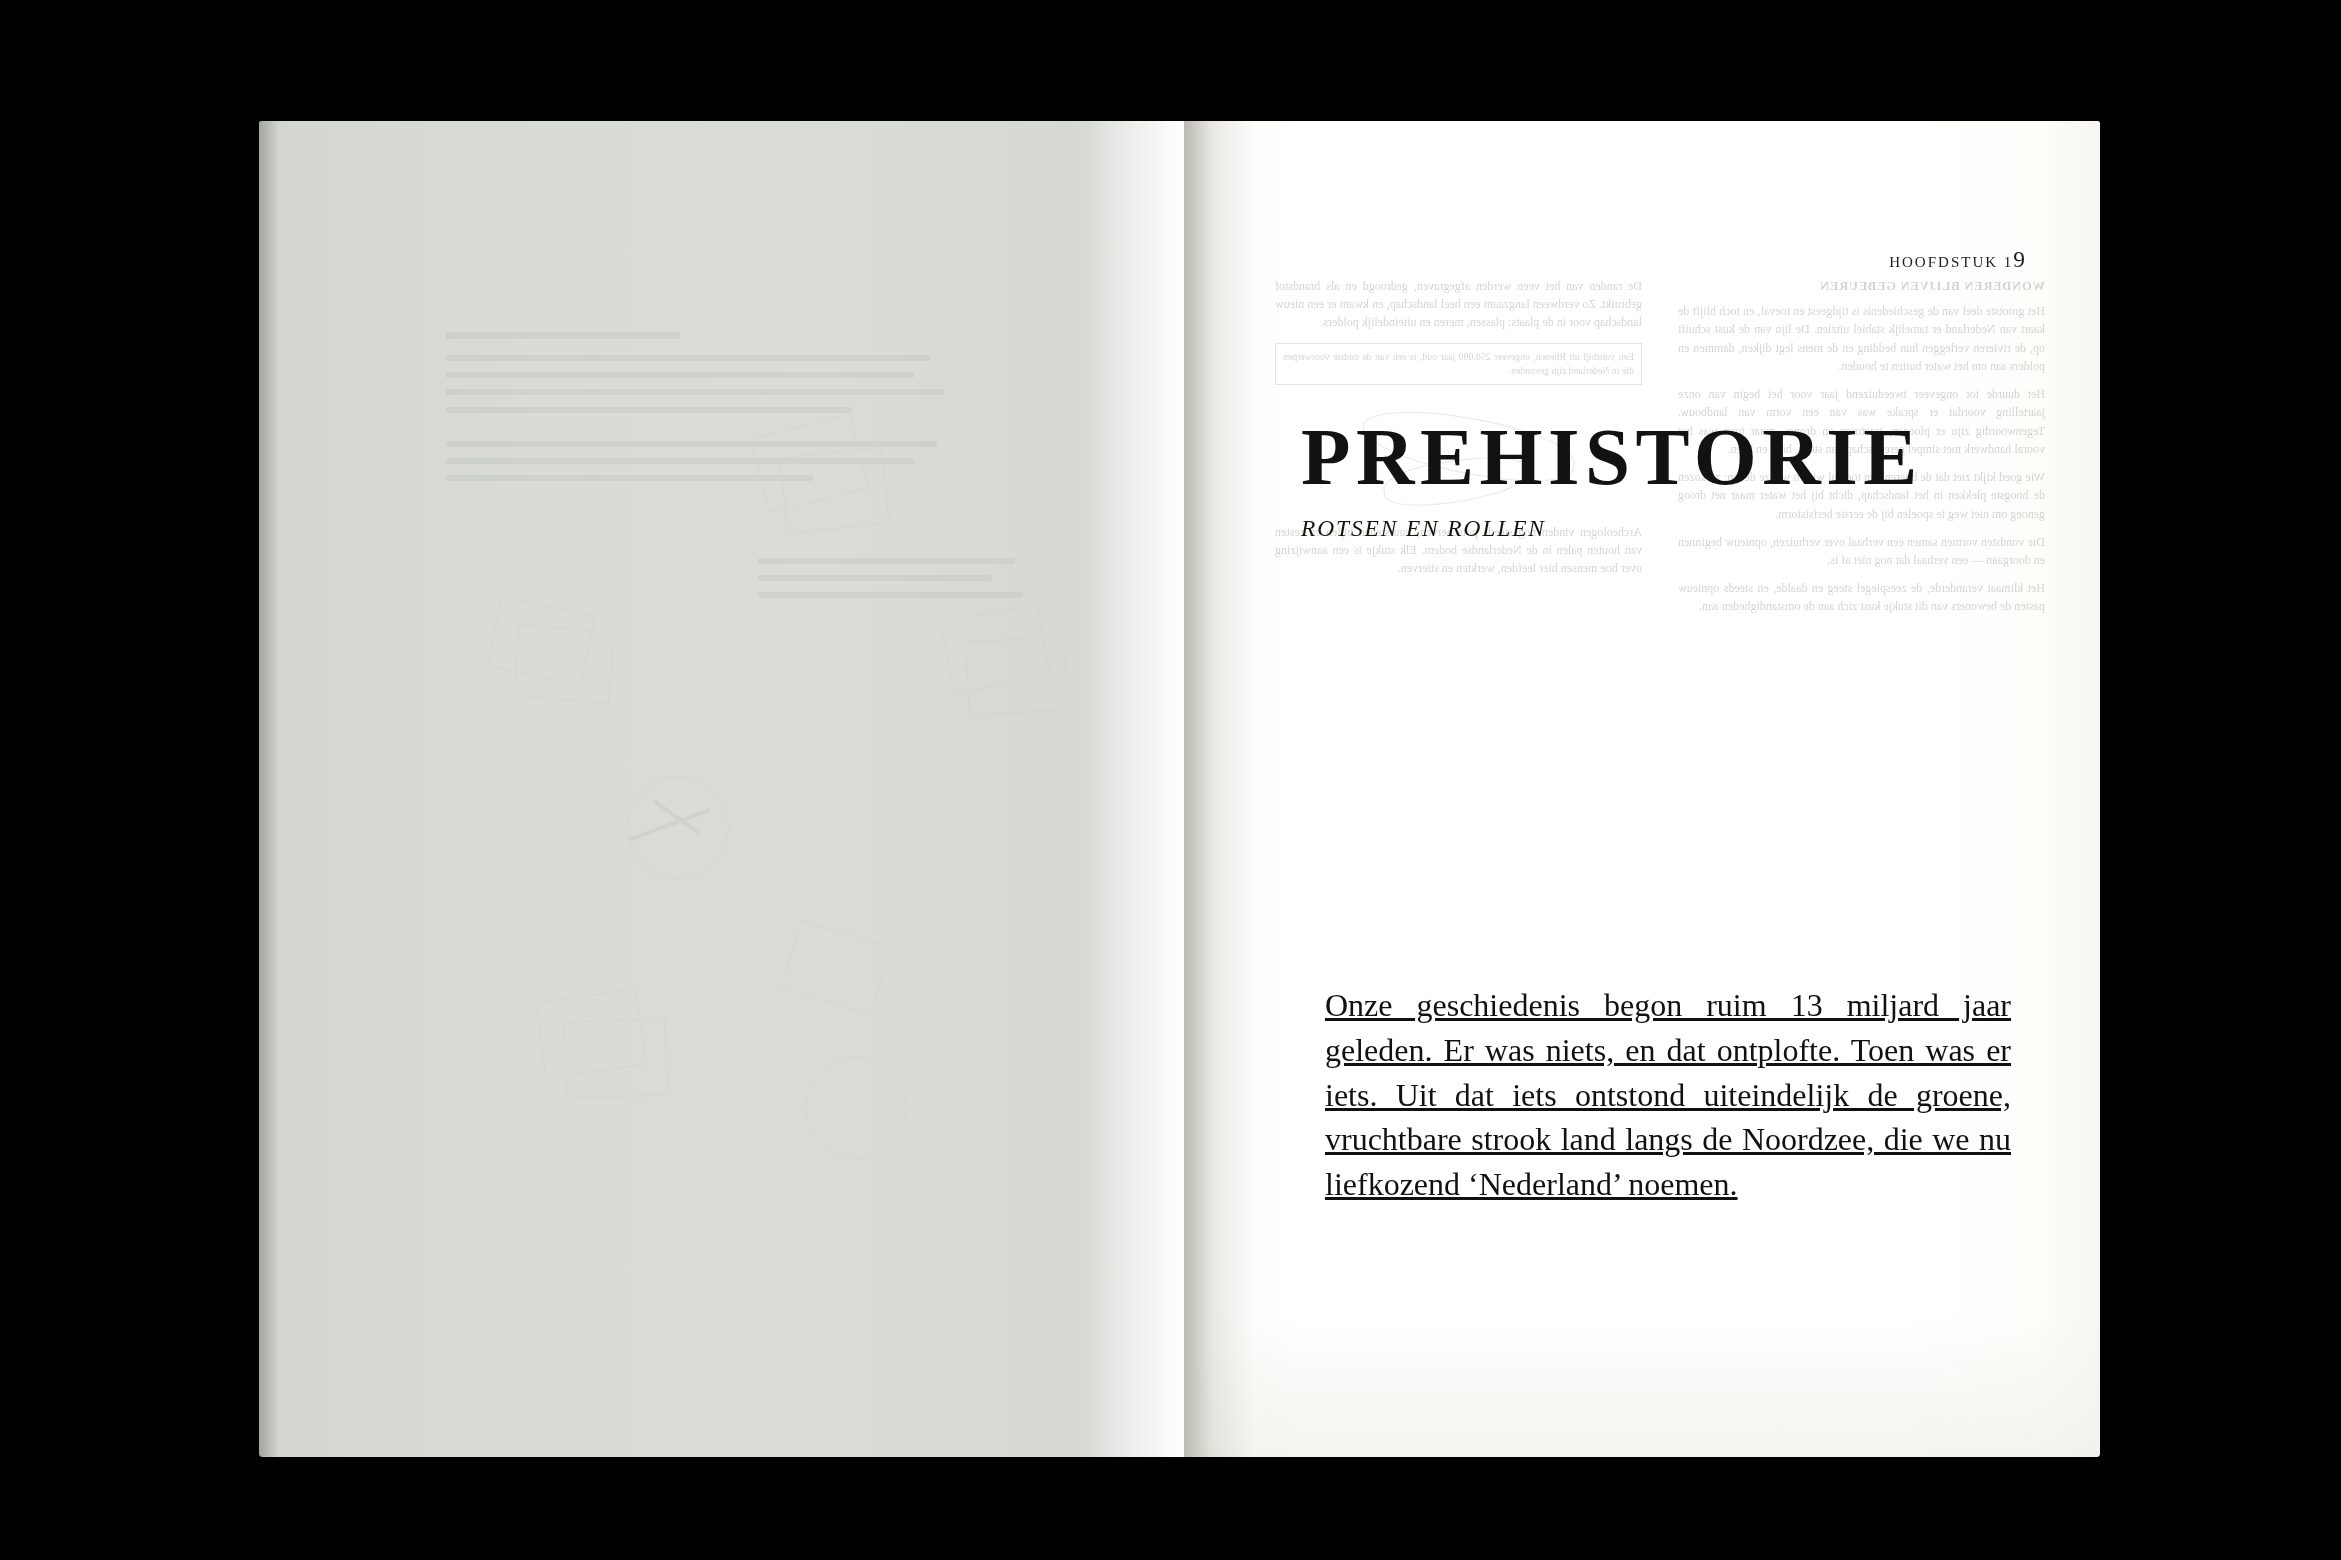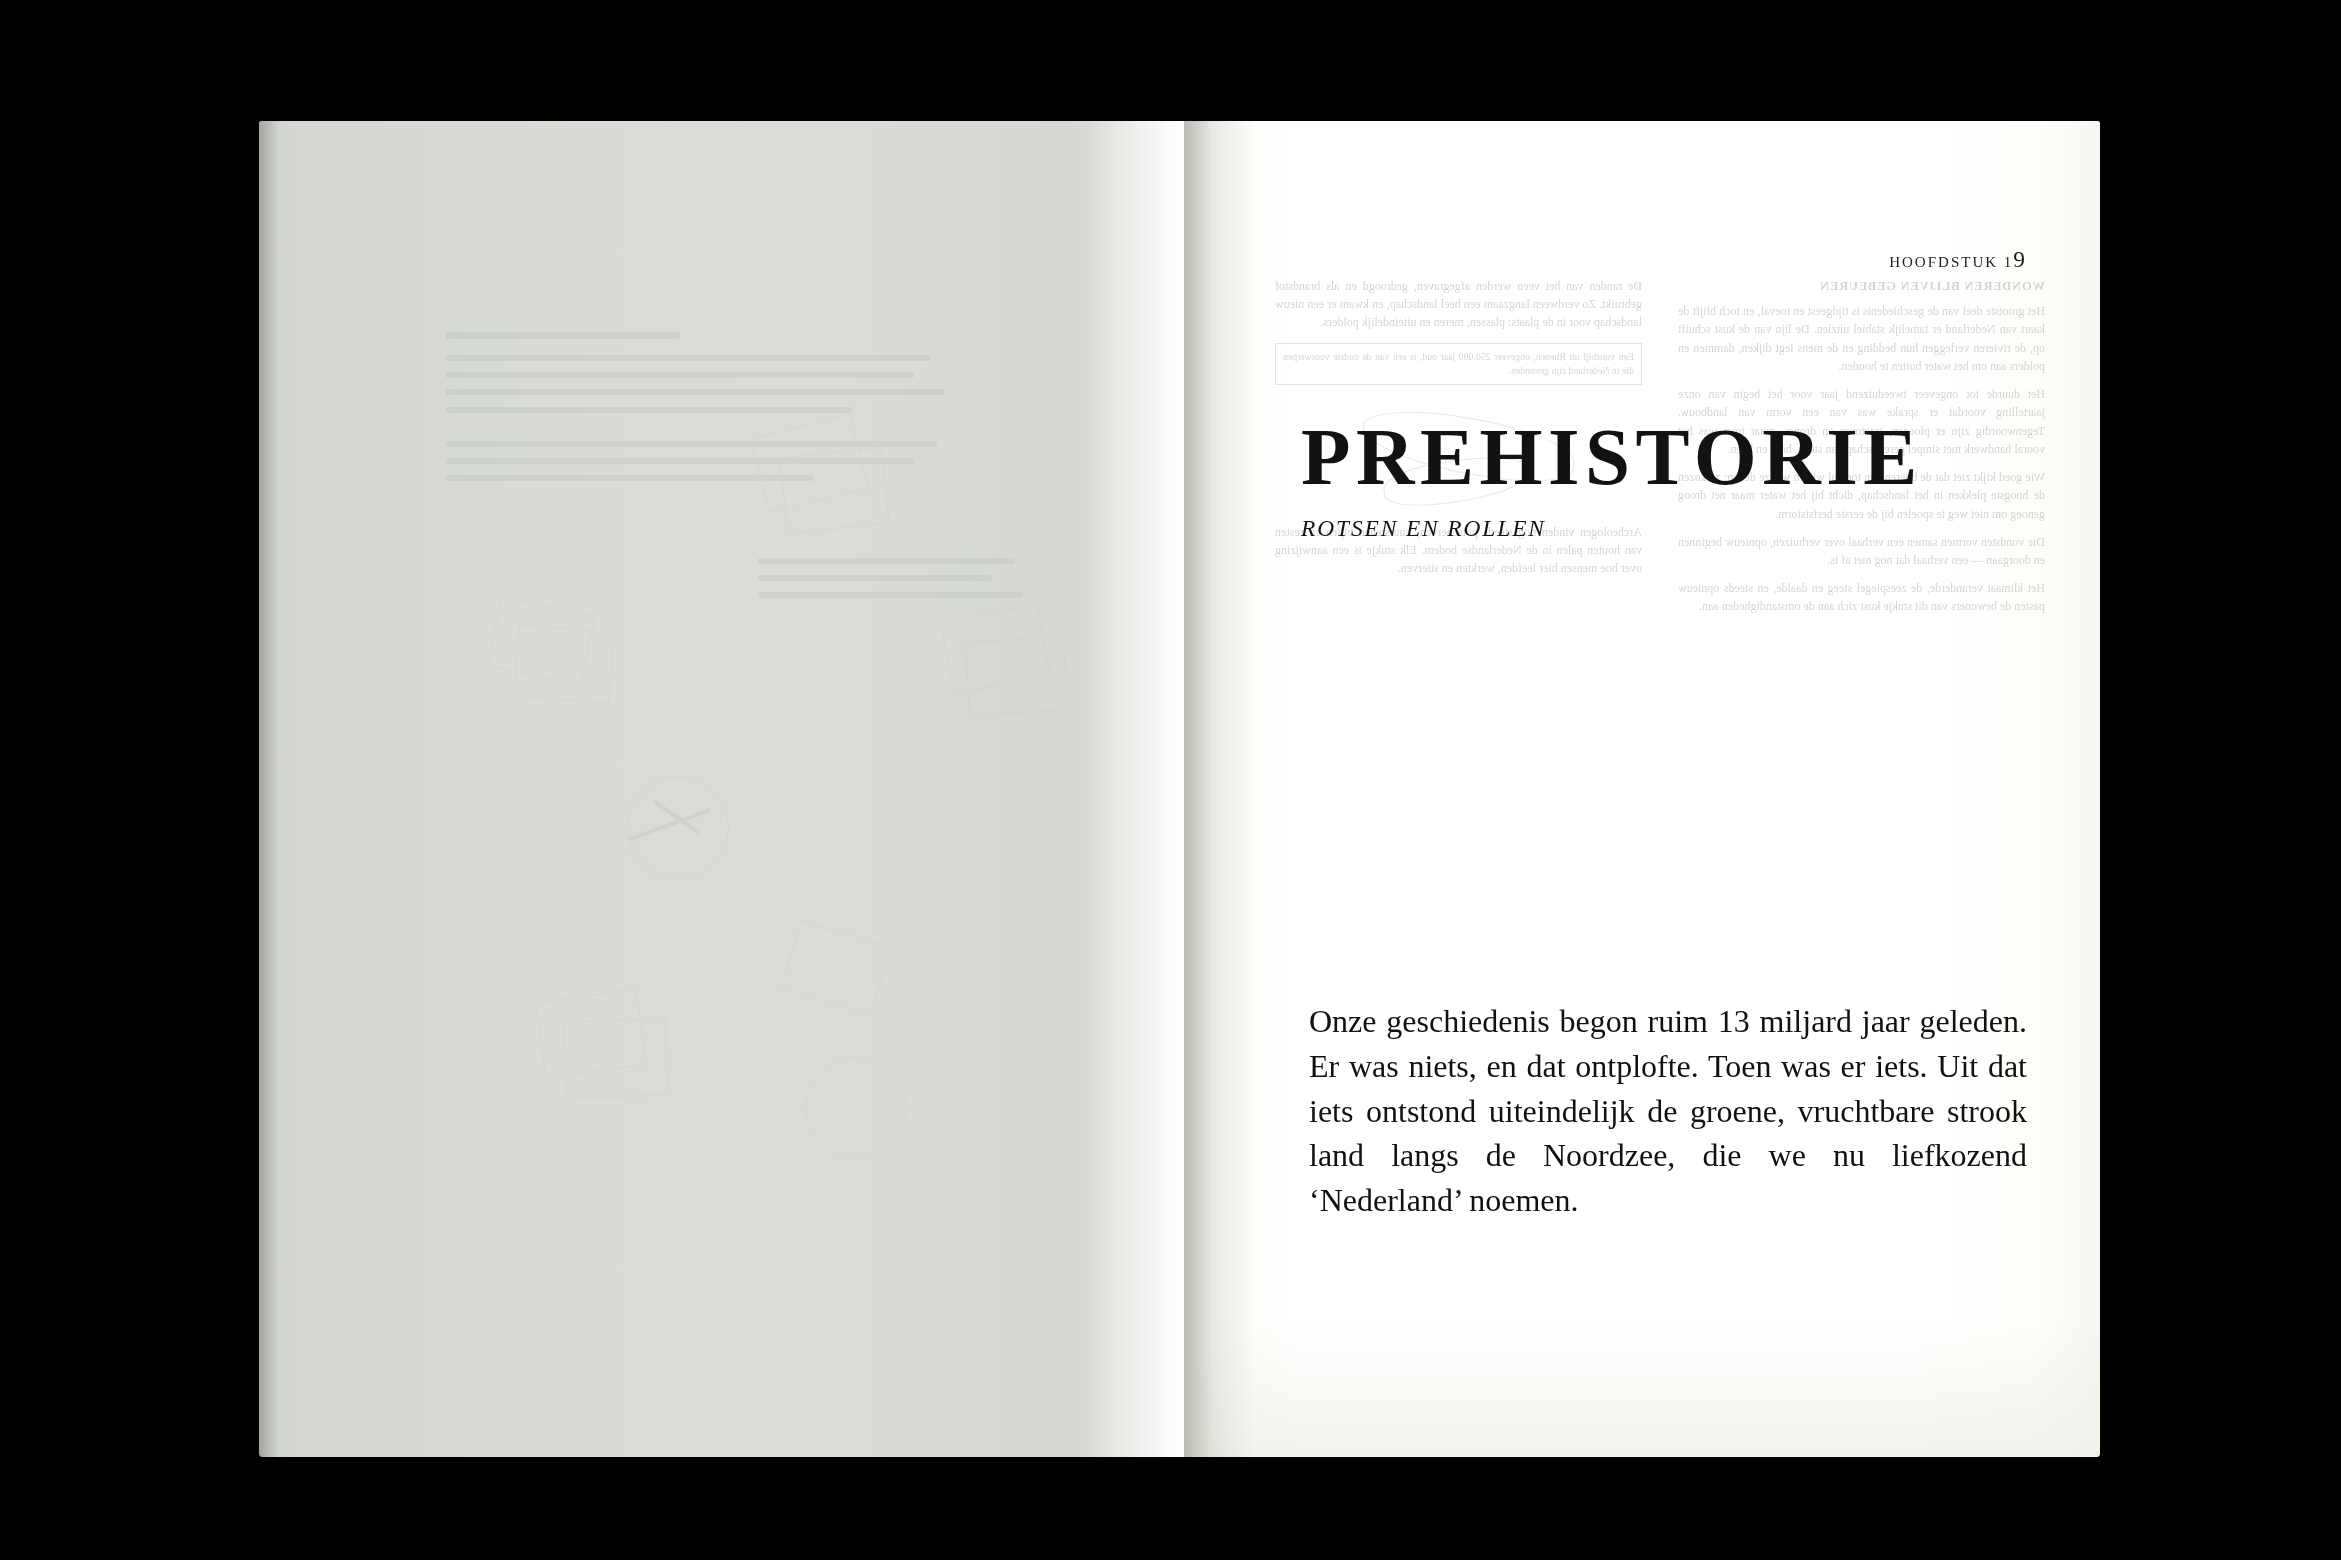--- a/index.html
+++ b/index.html
@@ -242,21 +242,21 @@
     left: 125px;
     right: 73px;
     bottom: 234px;
     z-index: 8;
     font-family: "Liberation Serif", serif;
     font-size: 32px;
     line-height: 1.40;
     color: #111110;
     text-align: justify;
   }
-  .standfirst p { margin: 0; }
+  .standfirst p { margin: 16px; text-decoration: underline; }
 </style>
 </head>
 <body>
 
 <div class="stage">
 
   <div class="book">
 
     <div class="page-left">
       <div class="left-edge-dark"></div>

